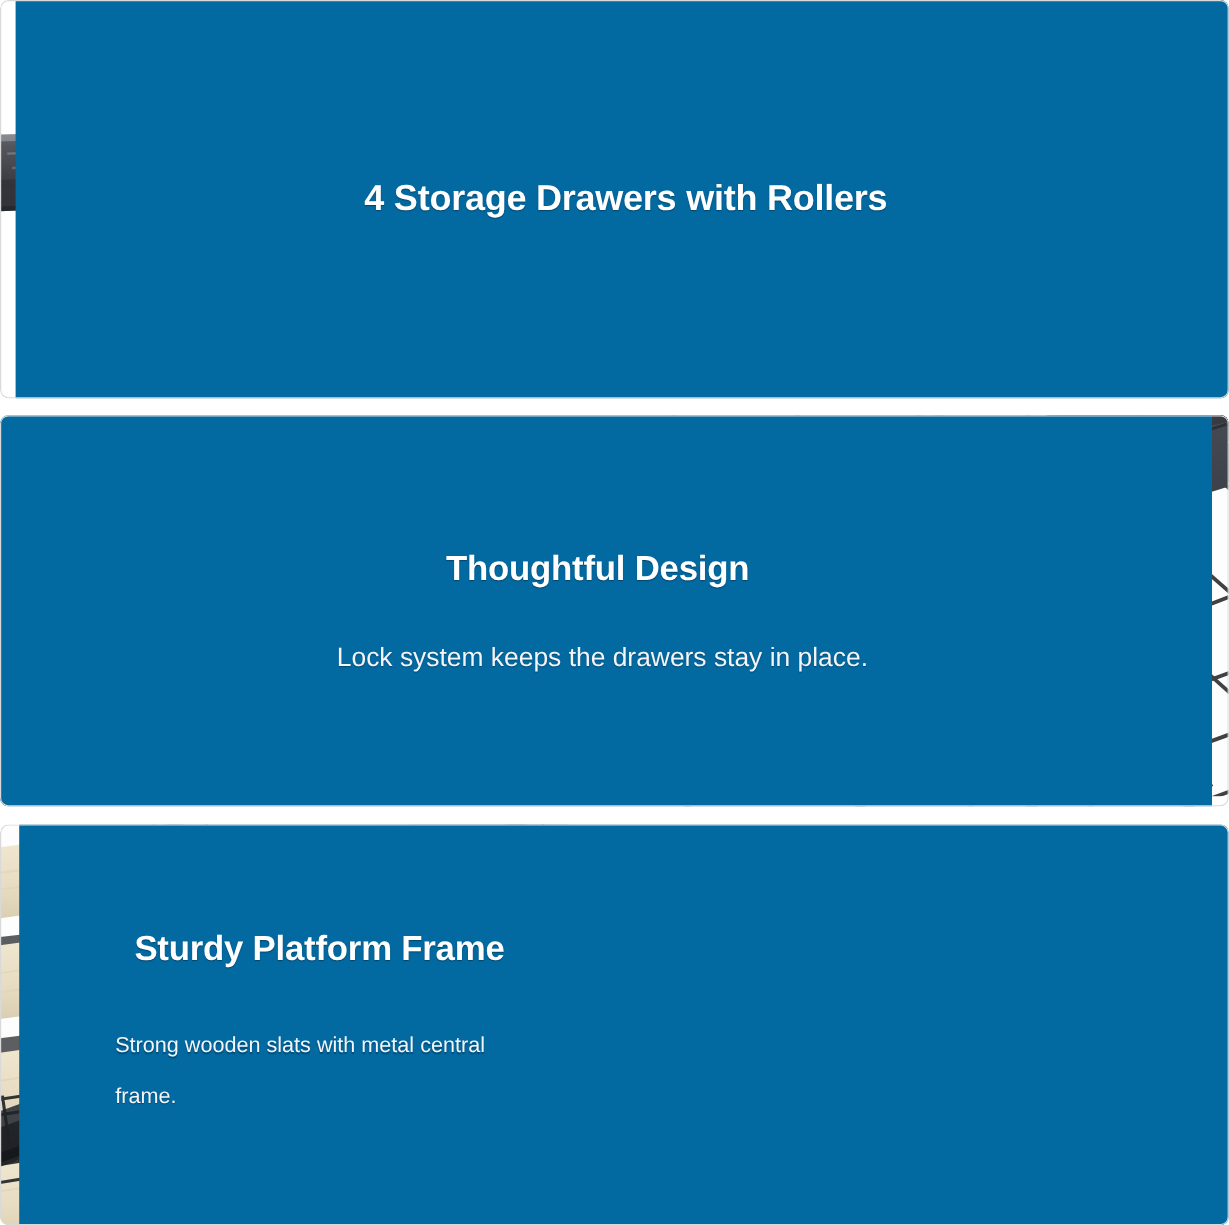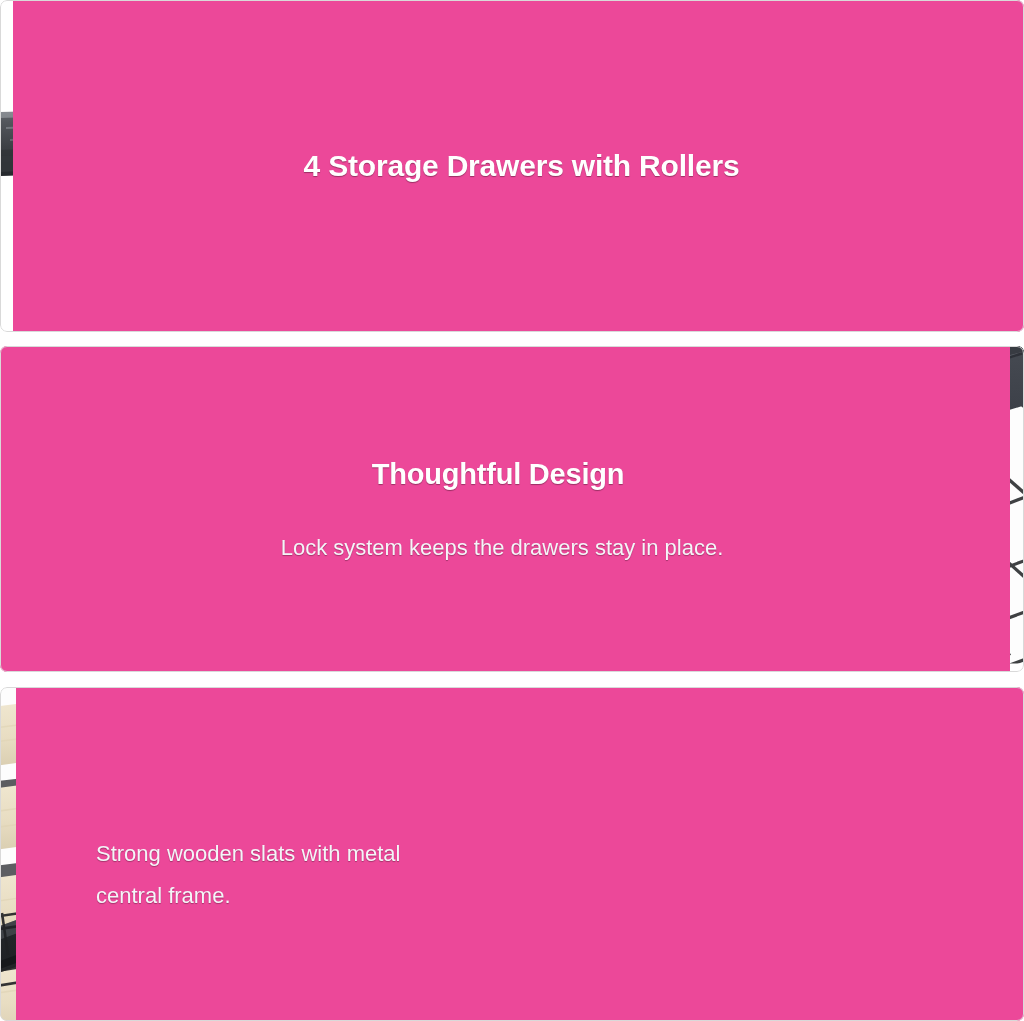--- a/index.html
+++ b/index.html
@@ -42,21 +42,21 @@
     border: 1px solid #d9d9d9;
     border-radius: 7px;
     pointer-events: none;
   }
 
   
   .textpanel {
     position: absolute;
     top: 0;
     bottom: 0;
-    background: #ec4899;
+    background: #0369a1;
     display: flex;
     flex-direction: column;
     justify-content: center;
     box-sizing: border-box;
   }
   .tp-r1 { left: 13px;  right: 0;     padding: 0 0 0 0; }
   .tp-r2 { left: 0;     right: 14px;  }
   .tp-r3 { left: 16px;  right: 0;     }
 
   .panel-title {
@@ -101,21 +101,21 @@
   }
 
   
   .t3 .panel-title {
     font-size: 29px;
     line-height: 33px;
     text-align: left;
     margin: 0 0 0 96px;
   }
   .t3 .panel-sub {
-    font-size: 22px;
+    font-size: 18px;
     line-height: 42px;
     text-align: left;
     margin: 42px 0 0 80px;
     max-width: 330px;
   }
 
   
   .photo {
     position: absolute;
     top: 0;
@@ -421,17 +421,18 @@
 
           <g stroke="#1f2124" stroke-width="2.6" fill="none" opacity="0.9">
             <path d="M470,128 L516,120 M478,118 L484,168 M500,114 L506,164"></path>
             <path d="M466,218 L516,210 M474,208 L480,256 M498,204 L504,252"></path>
           </g>
         </g>
       </svg>
     </div>
 
     <div class="textpanel tp-r3 t3">
+      <div class="panel-title">Sturdy Platform Frame</div>
       <div class="panel-sub">Strong wooden slats with metal central frame.</div>
     </div>
   </div>
 
 </div>
 
 </body></html>

